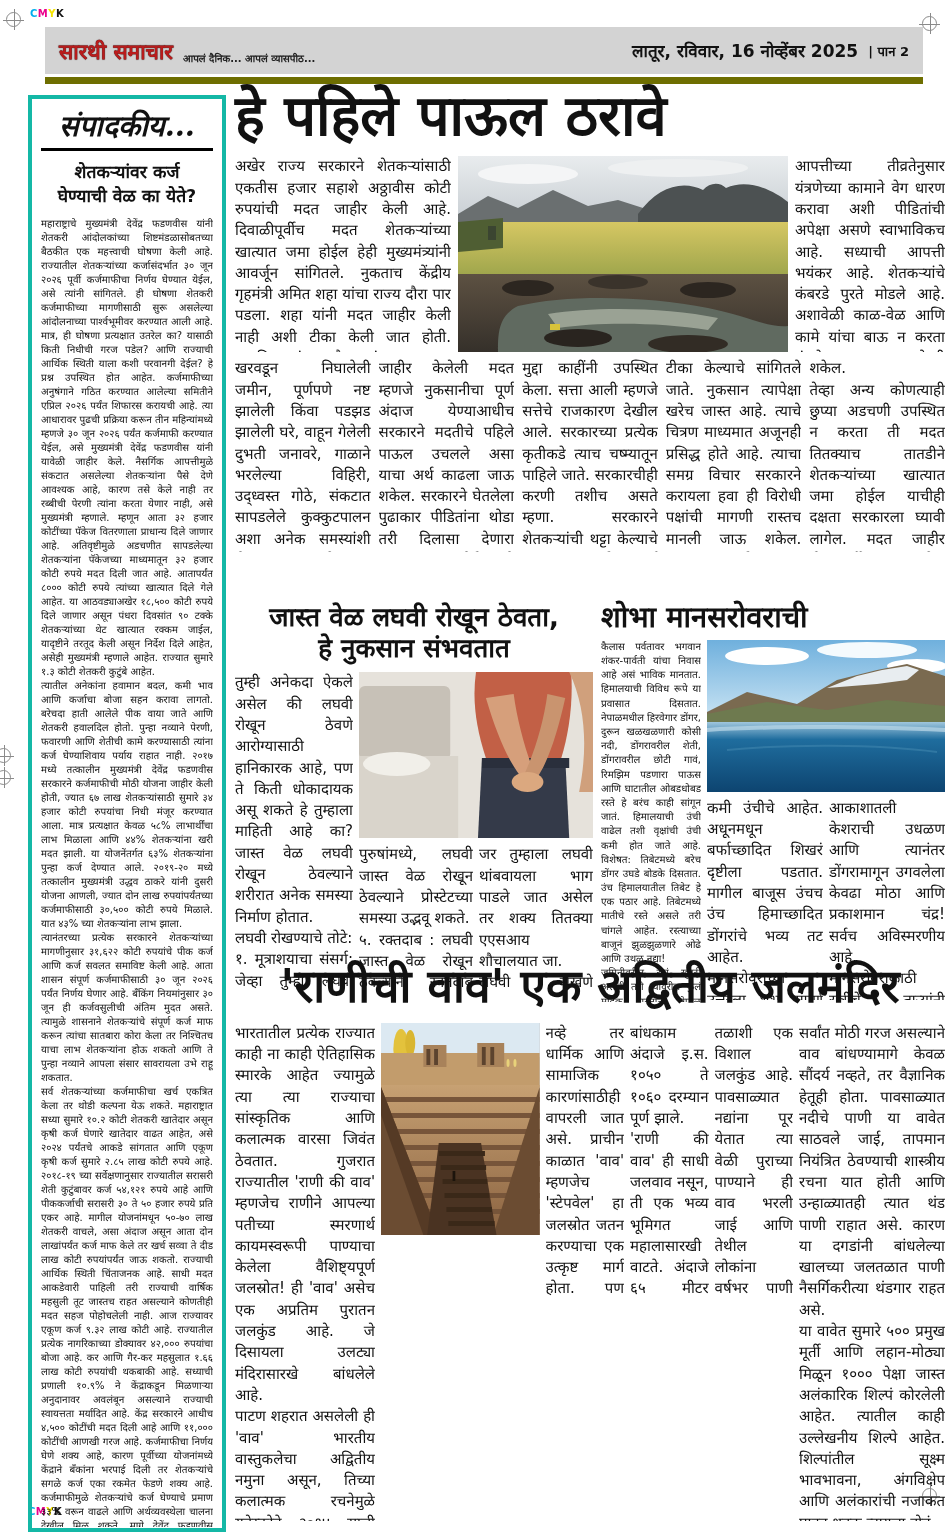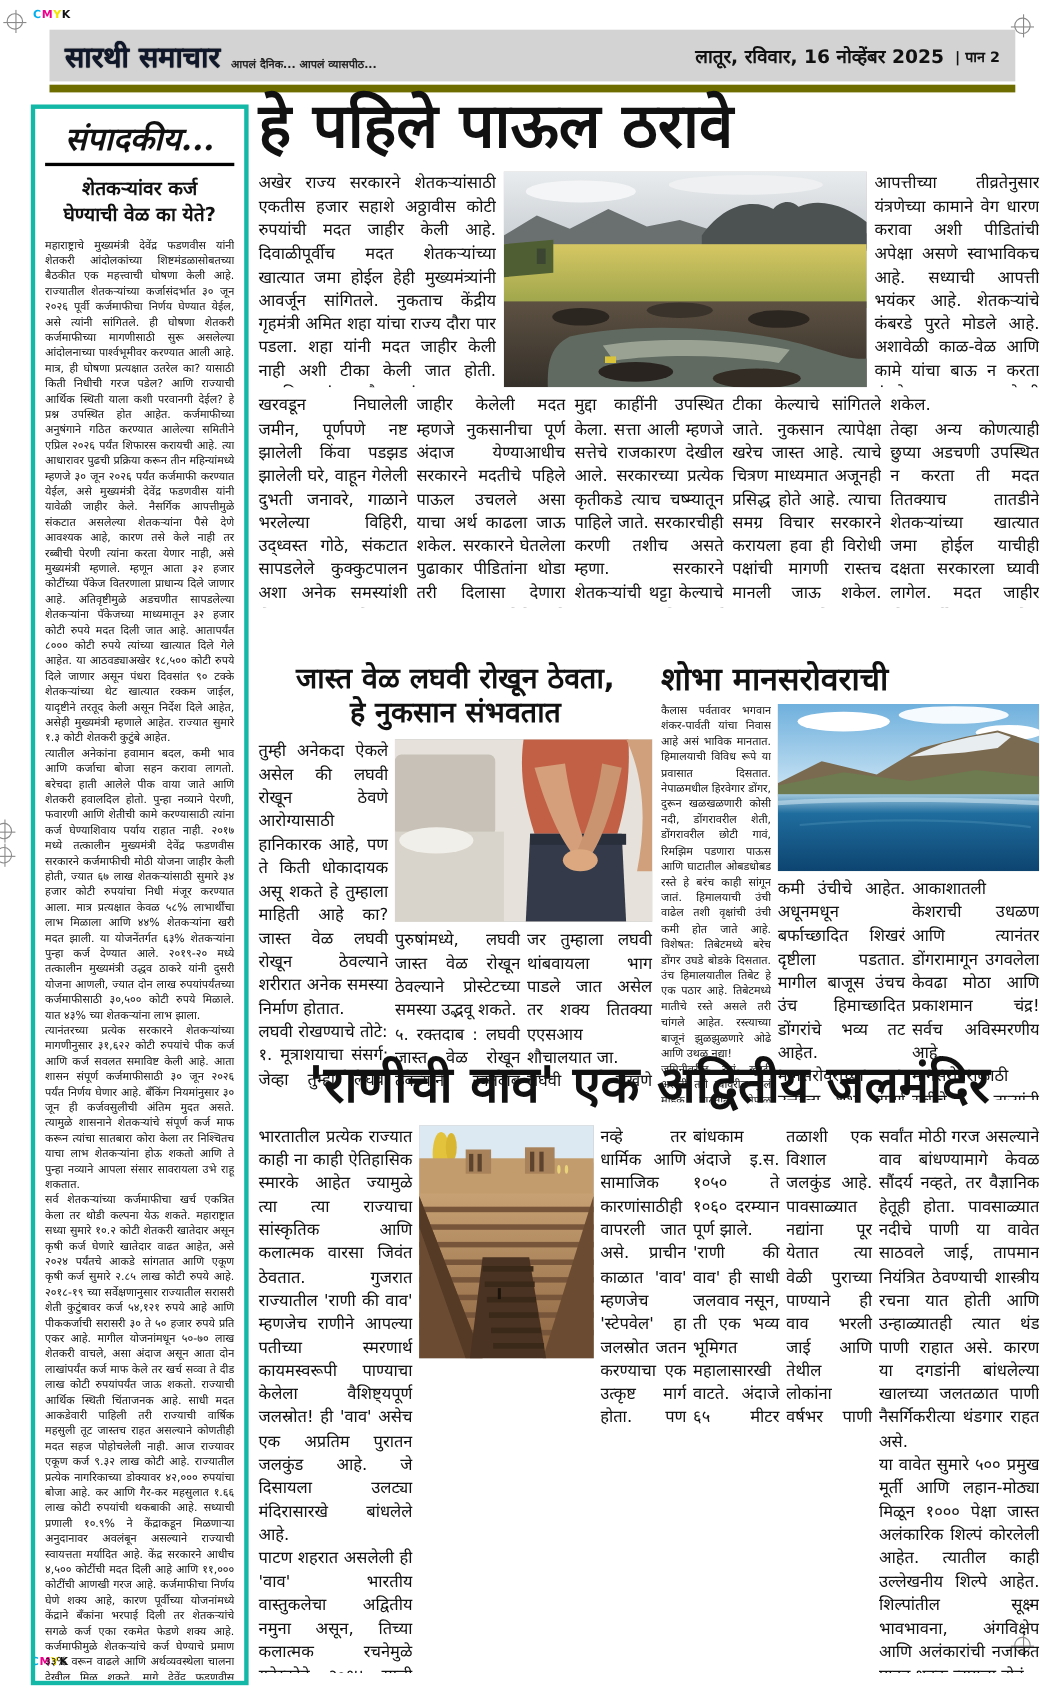--- a/index.html
+++ b/index.html
@@ -8,21 +8,21 @@
         font-family:"DejaVu Sans",sans-serif;color:#111;}
   
   .regmark{position:absolute;width:13px;height:13px;border:1px solid #8a8a8a;border-radius:50%;}
   .regmark::before{content:"";position:absolute;left:50%;top:-4px;bottom:-4px;width:1px;background:#8a8a8a;}
   .regmark::after{content:"";position:absolute;top:50%;left:-4px;right:-4px;height:1px;background:#8a8a8a;}
   .cmyk{position:absolute;font-size:10px;font-weight:bold;letter-spacing:.5px;font-family:"DejaVu Sans",sans-serif;}
   .cmyk .c{color:#00aeef}.cmyk .m{color:#ec008c}.cmyk .y{color:#f5e400}.cmyk .k{color:#111}
   
   .masthead{position:absolute;left:45px;top:27px;width:878px;height:47px;background:#d3d3d3;
             display:flex;align-items:center;padding:0 14px;box-sizing:border-box;}
-  .mast-title{font-size:26px;font-weight:bold;color:#0f172a;white-space:nowrap;
+  .mast-title{font-size:21px;font-weight:bold;color:#b91c1c;white-space:nowrap;
               text-shadow:0 0 1px #000;}
   .mast-tagline{font-size:10px;font-weight:bold;color:#222;margin:14px 0 0 10px;white-space:nowrap;text-align:right;}
   .mast-right{margin-left:auto;display:flex;align-items:center;gap:10px;}
   .mast-date{font-size:17px;font-weight:bold;white-space:nowrap;}
   .mast-page{font-size:13px;font-weight:bold;white-space:nowrap;}
   .rule-olive{position:absolute;left:45px;top:77px;width:878px;height:7px;background:#6e6e00;}
   
   .editorial-box{position:absolute;left:28px;top:95px;width:198px;height:1437px;
                  border:4px solid #14b8a6;box-sizing:border-box;padding:6px 9px;overflow:hidden;}
   .edit-script{font-family:"DejaVu Serif",serif;font-style:italic;font-weight:bold;font-size:29px;

